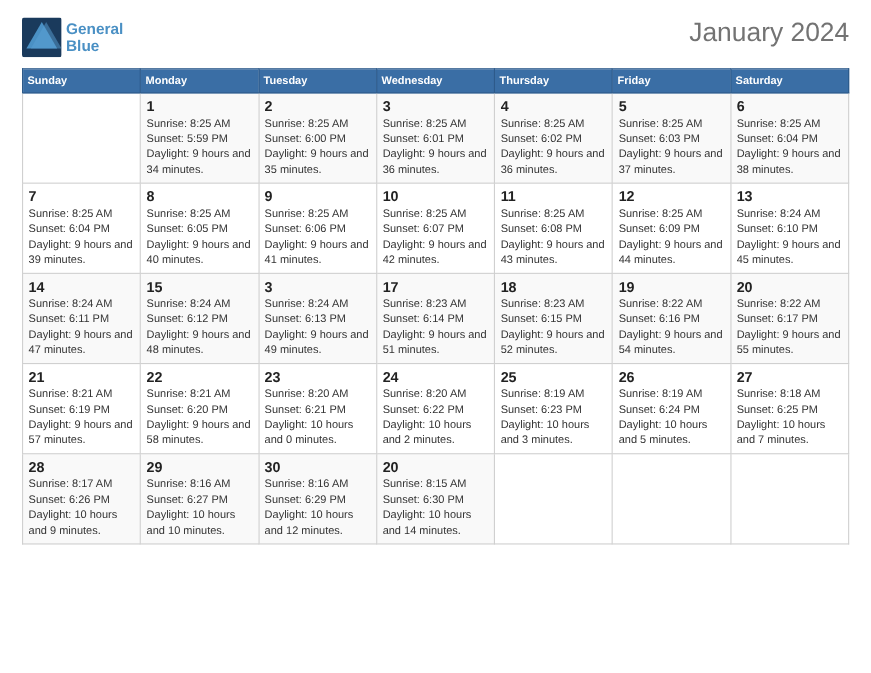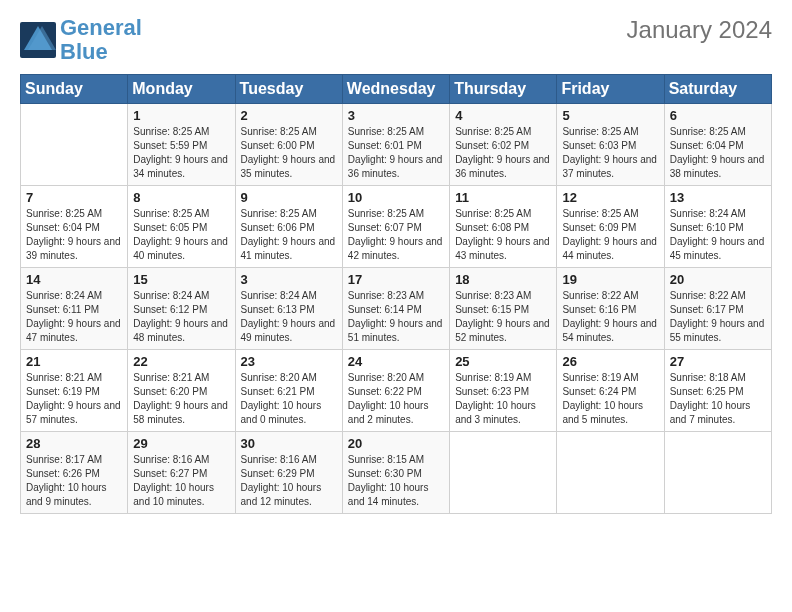--- a/index.html
+++ b/index.html
@@ -20,21 +20,21 @@
       display: flex;
       justify-content: space-between;
       align-items: flex-start;
       margin-bottom: 10px;
     }
     .logo {
       display: flex;
       align-items: center;
     }
     .logo-text {
-      font-size: 22px;
+      font-size: 14px;
       font-weight: bold;
       color: #1a3a5c;
       line-height: 1.1;
     }
     .logo-text span {
       color: #4a90c4;
     }
     .logo-icon {
       width: 36px;
       height: 36px;
@@ -55,21 +55,21 @@
     .calendar {
       width: 100%;
       border-collapse: collapse;
       font-size: 11px;
     }
     .calendar thead tr th {
       background: #3a6ea5;
       color: #fff;
       padding: 5px 4px;
       text-align: left;
-      font-size: 16px;
+      font-size: 10px;
       font-weight: bold;
       border: 1px solid #2d5a8a;
     }
     .calendar tbody tr td {
       border: 1px solid #d0d0d0;
       vertical-align: top;
       padding: 4px 5px;
       width: calc(100% / 7);
       min-height: 75px;
       height: 82px;

